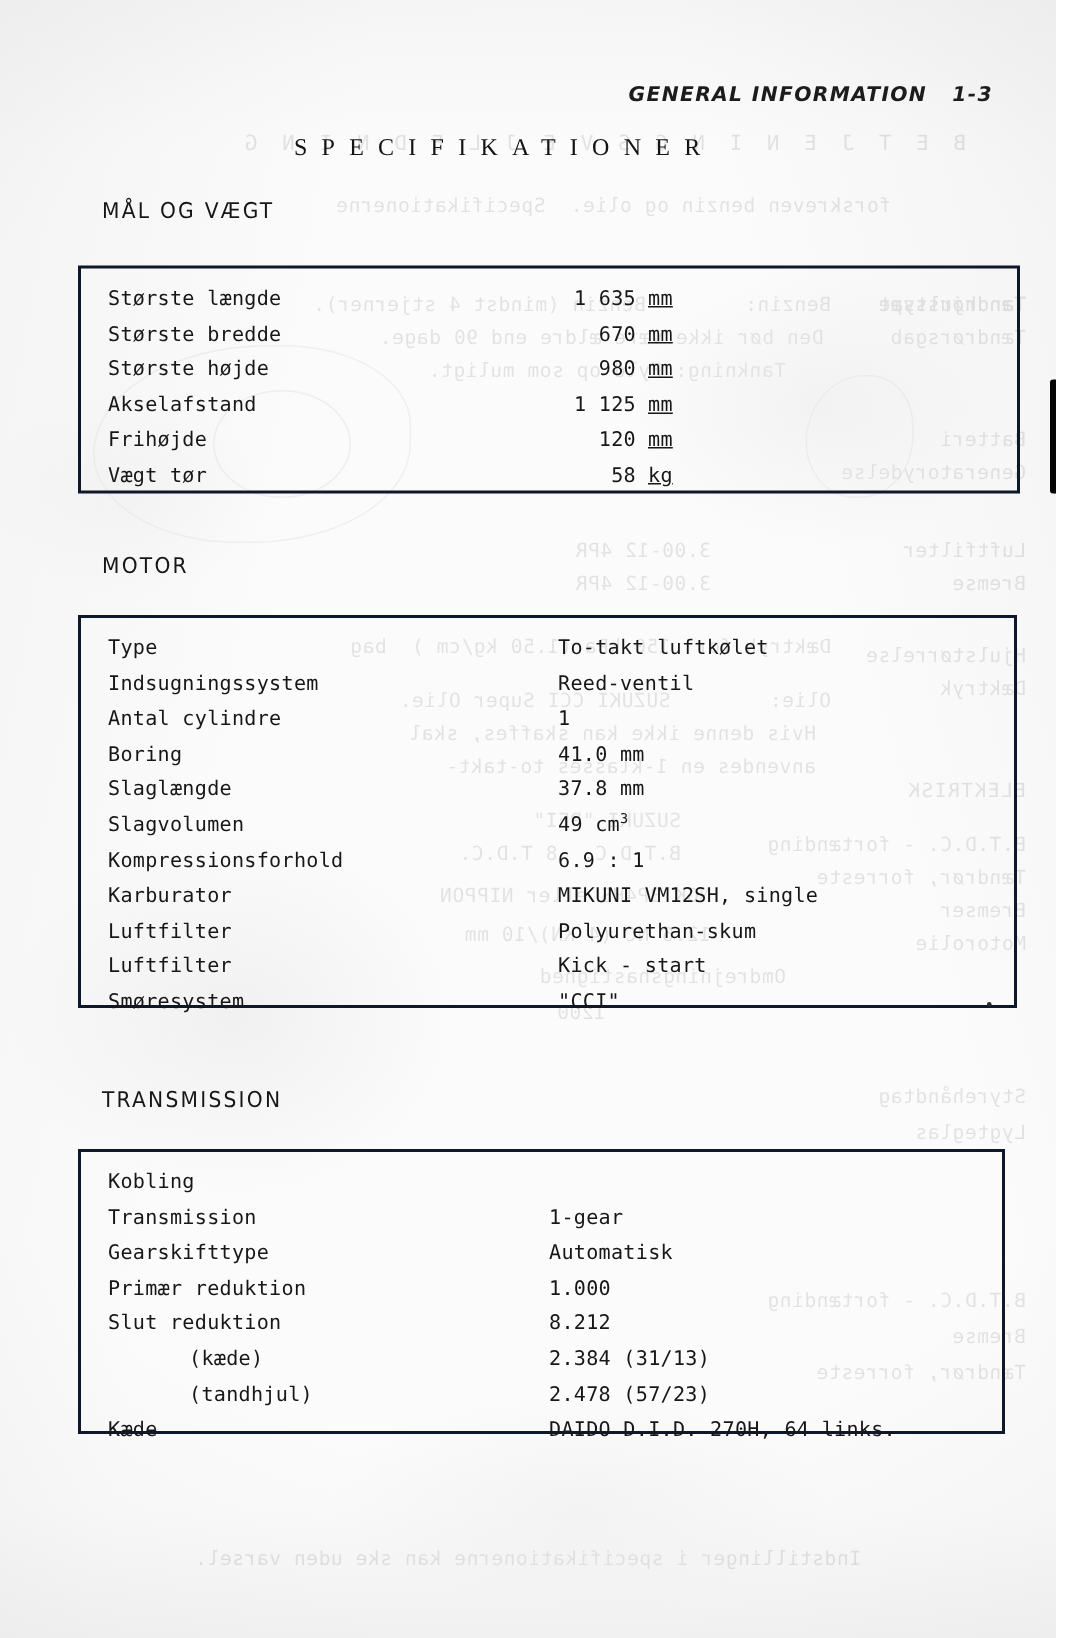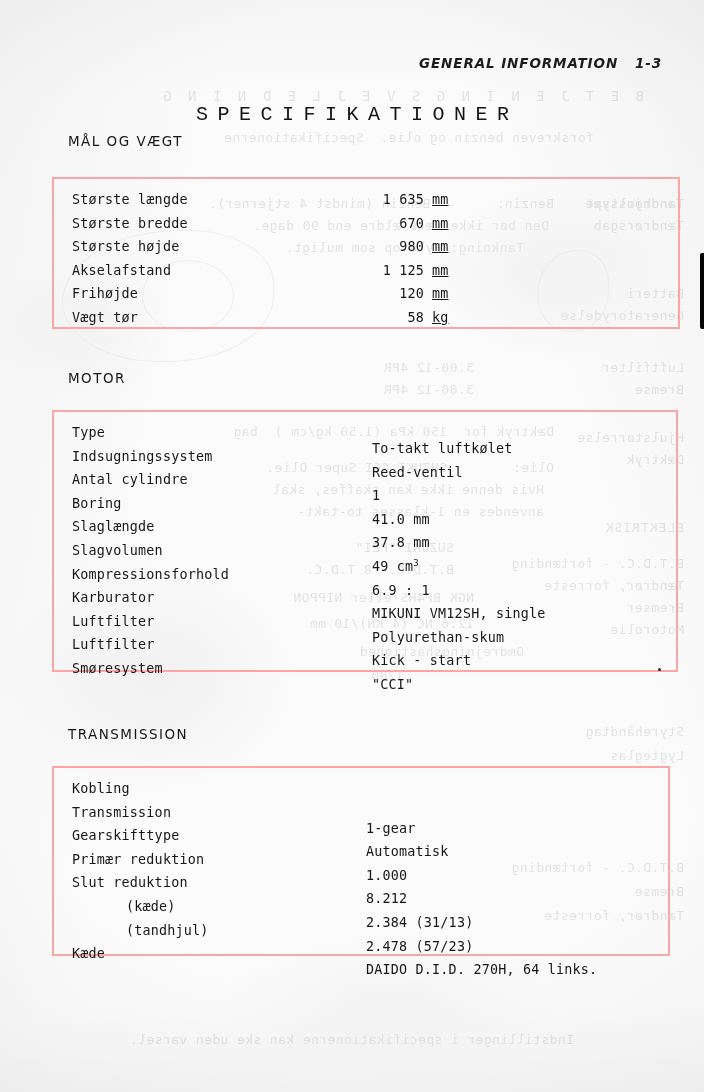--- a/index.html
+++ b/index.html
@@ -77,44 +77,44 @@
     font-size: 13.5px;
     letter-spacing: 0.9px;
     color: #1c1c1c;
     white-space: pre;
   }
 
   
   #doc-title {
     position: absolute;
     left: 196px;
-    top: 103px;
-    font-family: Liberation Mono, monospace;
-    font-size: 20px;
+    top: 90px;
+    font-family: Liberation Serif, serif;
+    font-size: 16px;
     letter-spacing: 9.5px;
     color: #141414;
     white-space: pre;
   }
 
   
   .section-heading {
     position: absolute;
     font-family: "DejaVu Sans", "Liberation Sans", sans-serif;
     font-size: 14.5px;
     letter-spacing: 1.6px;
     color: #161616;
     white-space: pre;
     transform: scaleX(0.93);
     transform-origin: left center;
   }
 
   
   .spec-table {
     position: absolute;
-    border: 2px solid #fca5a5;
+    border: 2px solid #0f172a;
     box-sizing: border-box;
     background: transparent;
   }
   .spec-rows {
     padding: 9px 0 8px 0;
   }
   .spec-row {
     position: relative;
     height: 23.6px;
     line-height: 23.6px;
@@ -141,21 +141,21 @@
     text-align: center;
     white-space: pre;
   }
   .val-unit {
     position: absolute;
     top: 0;
     white-space: pre;
   }
   .val-left {
     position: absolute;
-    top: 16px;
+    top: 0;
     white-space: pre;
   }
   .sup {
     font-size: 9px;
     vertical-align: super;
     line-height: 0;
   }
 
   
   #table-dimensions .val-num { right: 254px; }

